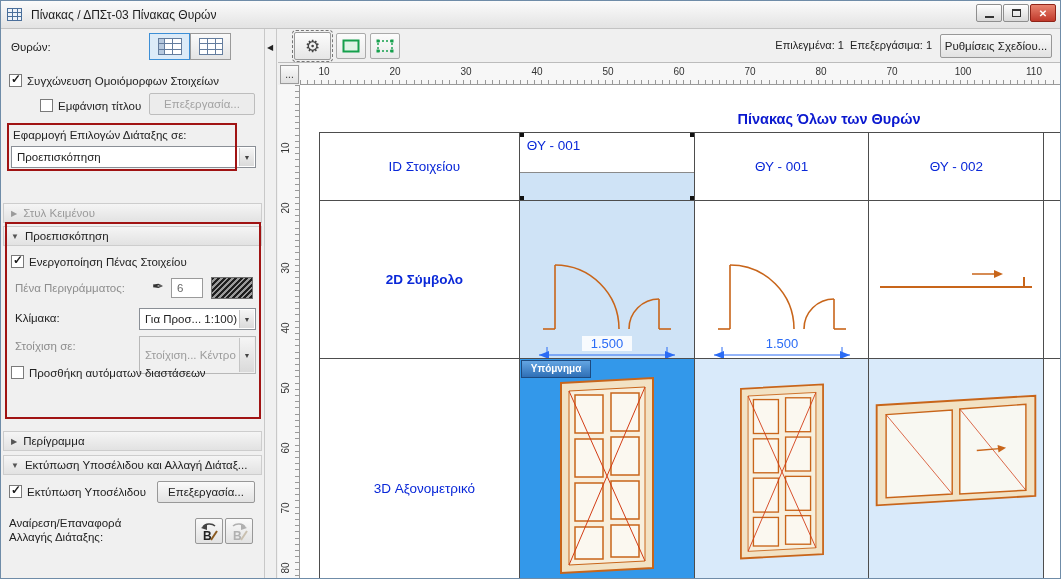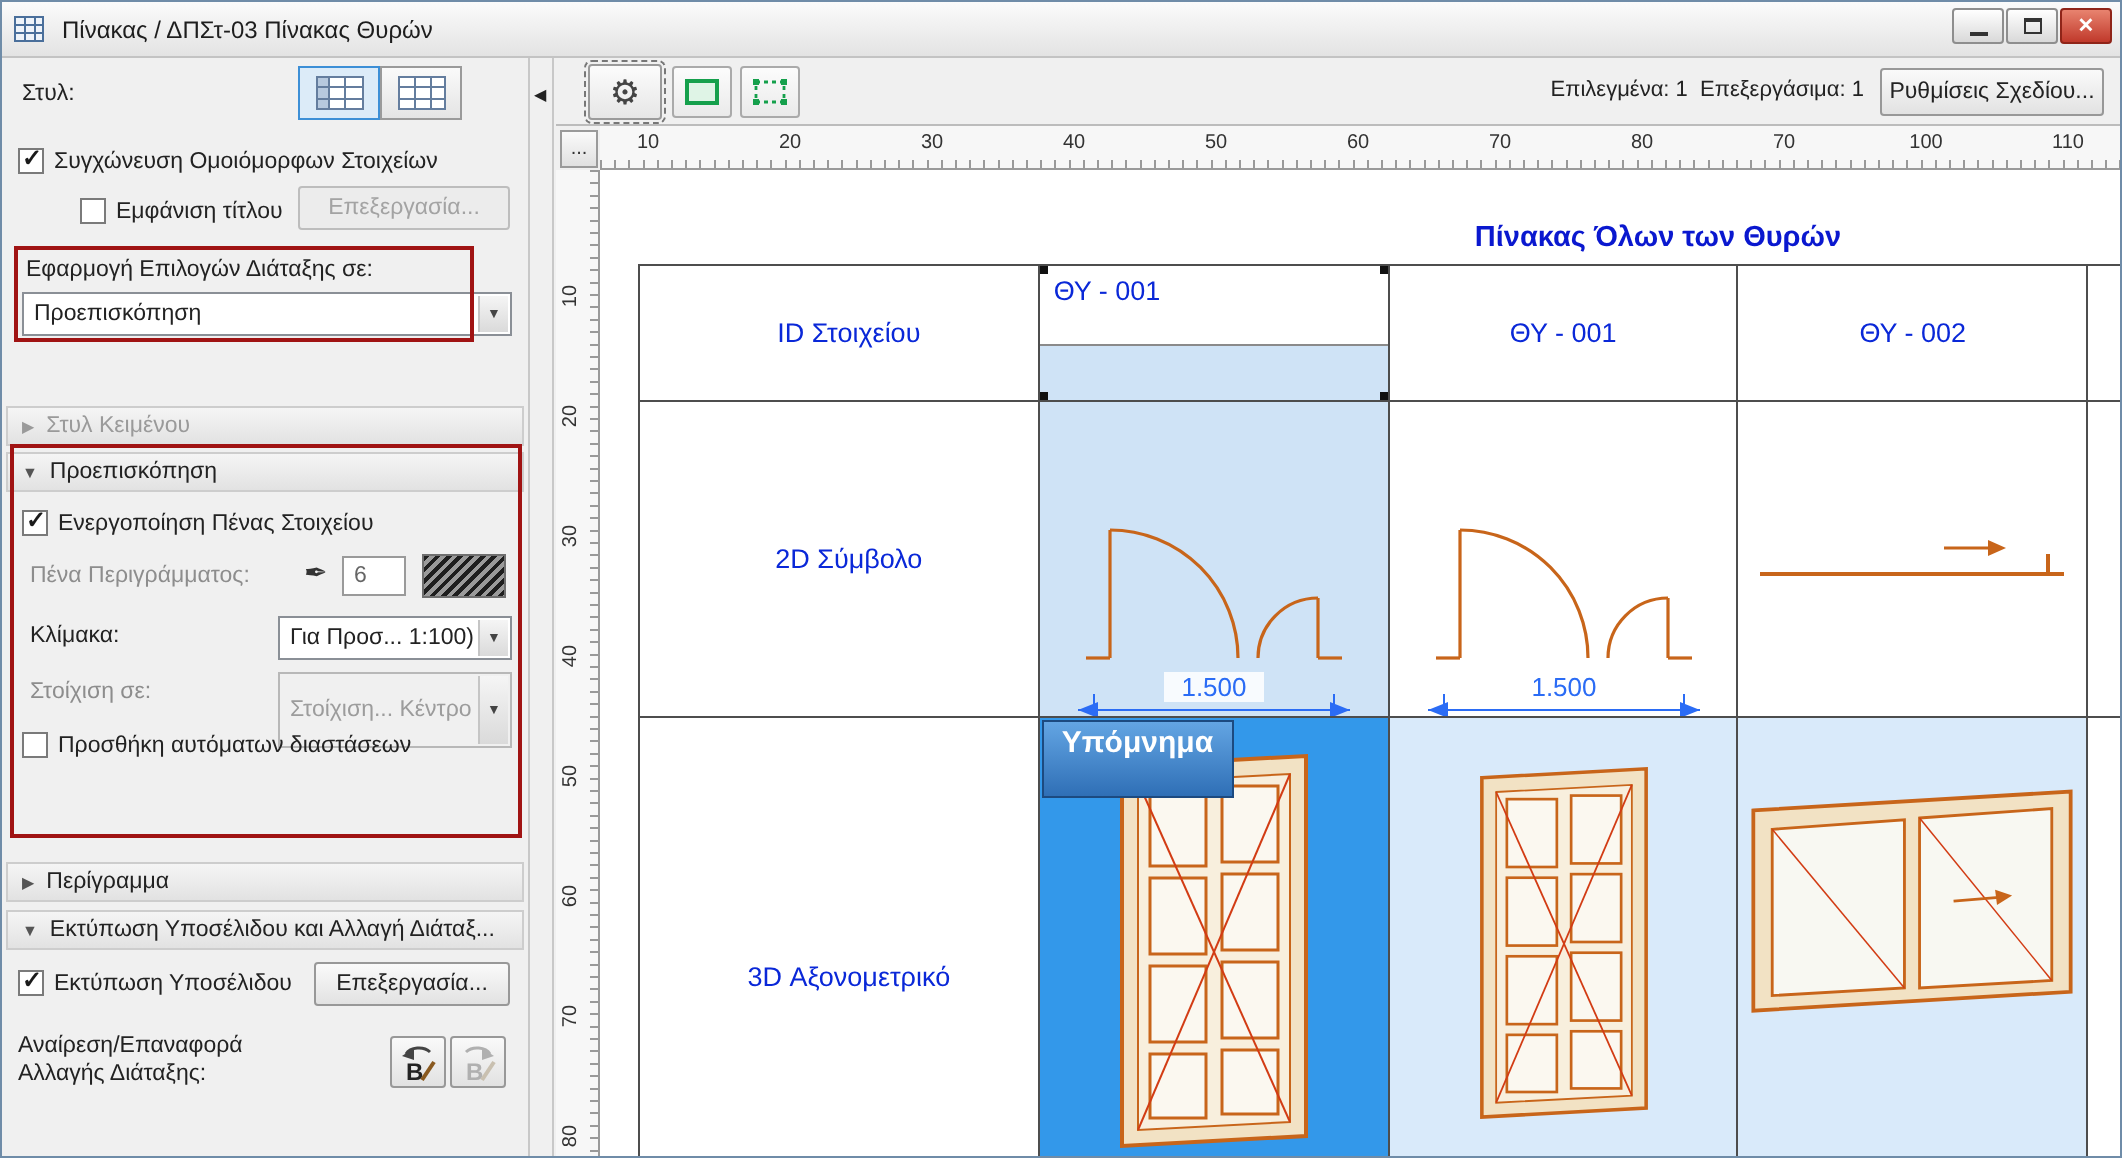--- a/index.html
+++ b/index.html
@@ -66,21 +66,21 @@
   .table{position:absolute;left:19px;top:20px;width:1020px;}
   .title-row{height:28px;border-bottom:1px solid #4d4d4d;display:flex;align-items:center;justify-content:center;}
   .title-row .ttl{font-size:14.5px;font-weight:bold;color:#0a18cf;}
   .trow{display:flex;border-left:1px solid #4d4d4d;}
   .cell{position:relative;border-right:1px solid #4d4d4d;border-bottom:1px solid #4d4d4d;overflow:hidden;}
   .blue-text{color:#0a28d8;font-size:13.5px;}
   .lbl-cell{display:flex;align-items:center;padding-left:10px;justify-content:center;}
   .center-cell{display:flex;align-items:center;justify-content:center;}
   .hdl{position:absolute;width:5px;height:5px;background:#111;z-index:3;}
   .edit-box{position:absolute;left:0;top:0;right:0;height:40px;background:#fff;border-bottom:1px solid #8a8a8a;padding:5px 0 0 7px;font-size:13.5px;color:#0a28d8;}
-  .legend-tip{position:absolute;left:1px;top:1px;background:linear-gradient(#63a5e3,#2f6fb6);color:#fff;font-size:15px;font-weight:bold;padding:2px 9px 18px;border:1px solid #1c4a80;z-index:4;}
+  .legend-tip{position:absolute;left:1px;top:1px;background:linear-gradient(#63a5e3,#2f6fb6);color:#fff;font-size:10px;font-weight:bold;padding:2px 9px 3px;border:1px solid #1c4a80;z-index:4;}
   .sym-wrap{display:flex;justify-content:center;}
 </style>
 </head>
 <body>
 
 <div class="window">
 
   <div class="titlebar">
     <span class="ticon">
       <svg width="15" height="13" viewBox="0 0 15 13">
@@ -98,21 +98,21 @@
         </span>
       <span class="wbtn">
           <span class="maxbox"></span>
         </span>
       <span class="wbtn close">✕</span>
     </span>
   </div>
 
   <div class="sidebar">
 
-    <span class="sb-label" style="left:10px;top:12px;">Στυλ:</span>
+    <span class="sb-label" style="left:10px;top:12px;">Θυρών:</span>
     <span class="style-btn selected" style="left:148px;top:4px;">
       <svg width="24" height="17" viewBox="0 0 24 17">
           <rect x="0.5" y="0.5" width="23" height="16" fill="#fff" stroke="#647d9e"></rect>
           <rect x="0.5" y="0.5" width="6" height="16" fill="#b7c9de" stroke="#647d9e"></rect>
           <line x1="0.5" y1="5.5" x2="23.5" y2="5.5" stroke="#647d9e"></line>
           <line x1="0.5" y1="11.5" x2="23.5" y2="11.5" stroke="#647d9e"></line>
           <line x1="14.5" y1="0.5" x2="14.5" y2="16.5" stroke="#647d9e"></line>
         </svg>
     </span>
     <span class="style-btn" style="left:189px;top:4px;">
@@ -302,21 +302,21 @@
           <div class="cell center-cell blue-text" style="width:175px;height:68px;">
             <span>ΘΥ - 001</span>
           </div>
           <div class="cell center-cell blue-text" style="width:175px;height:68px;">
             <span>ΘΥ - 002</span>
           </div>
           <div class="cell" style="width:295px;height:68px;"></div>
         </div>
 
         <div class="trow">
-          <div class="cell lbl-cell blue-text" style="width:200px;height:158px;font-weight:normal;">
+          <div class="cell lbl-cell blue-text" style="width:200px;height:158px;font-weight:bold;">
             <span>2D Σύμβολο</span>
           </div>
           <div class="cell sym-wrap" style="width:175px;height:158px;background:#cfe3f6;padding-top:28px;">
             <svg width="140" height="138" viewBox="0 0 140 138">
               <g stroke="#c8651a" stroke-width="1.6" fill="none">
                 <line x1="6" y1="100" x2="18" y2="100"></line>
                 <line x1="18" y1="100" x2="18" y2="36"></line>
                 <path d="M18,36 A64,64 0 0 1 82,100"></path>
                 <line x1="122" y1="100" x2="122" y2="70"></line>
                 <path d="M122,70 A30,30 0 0 0 92,100"></path>

